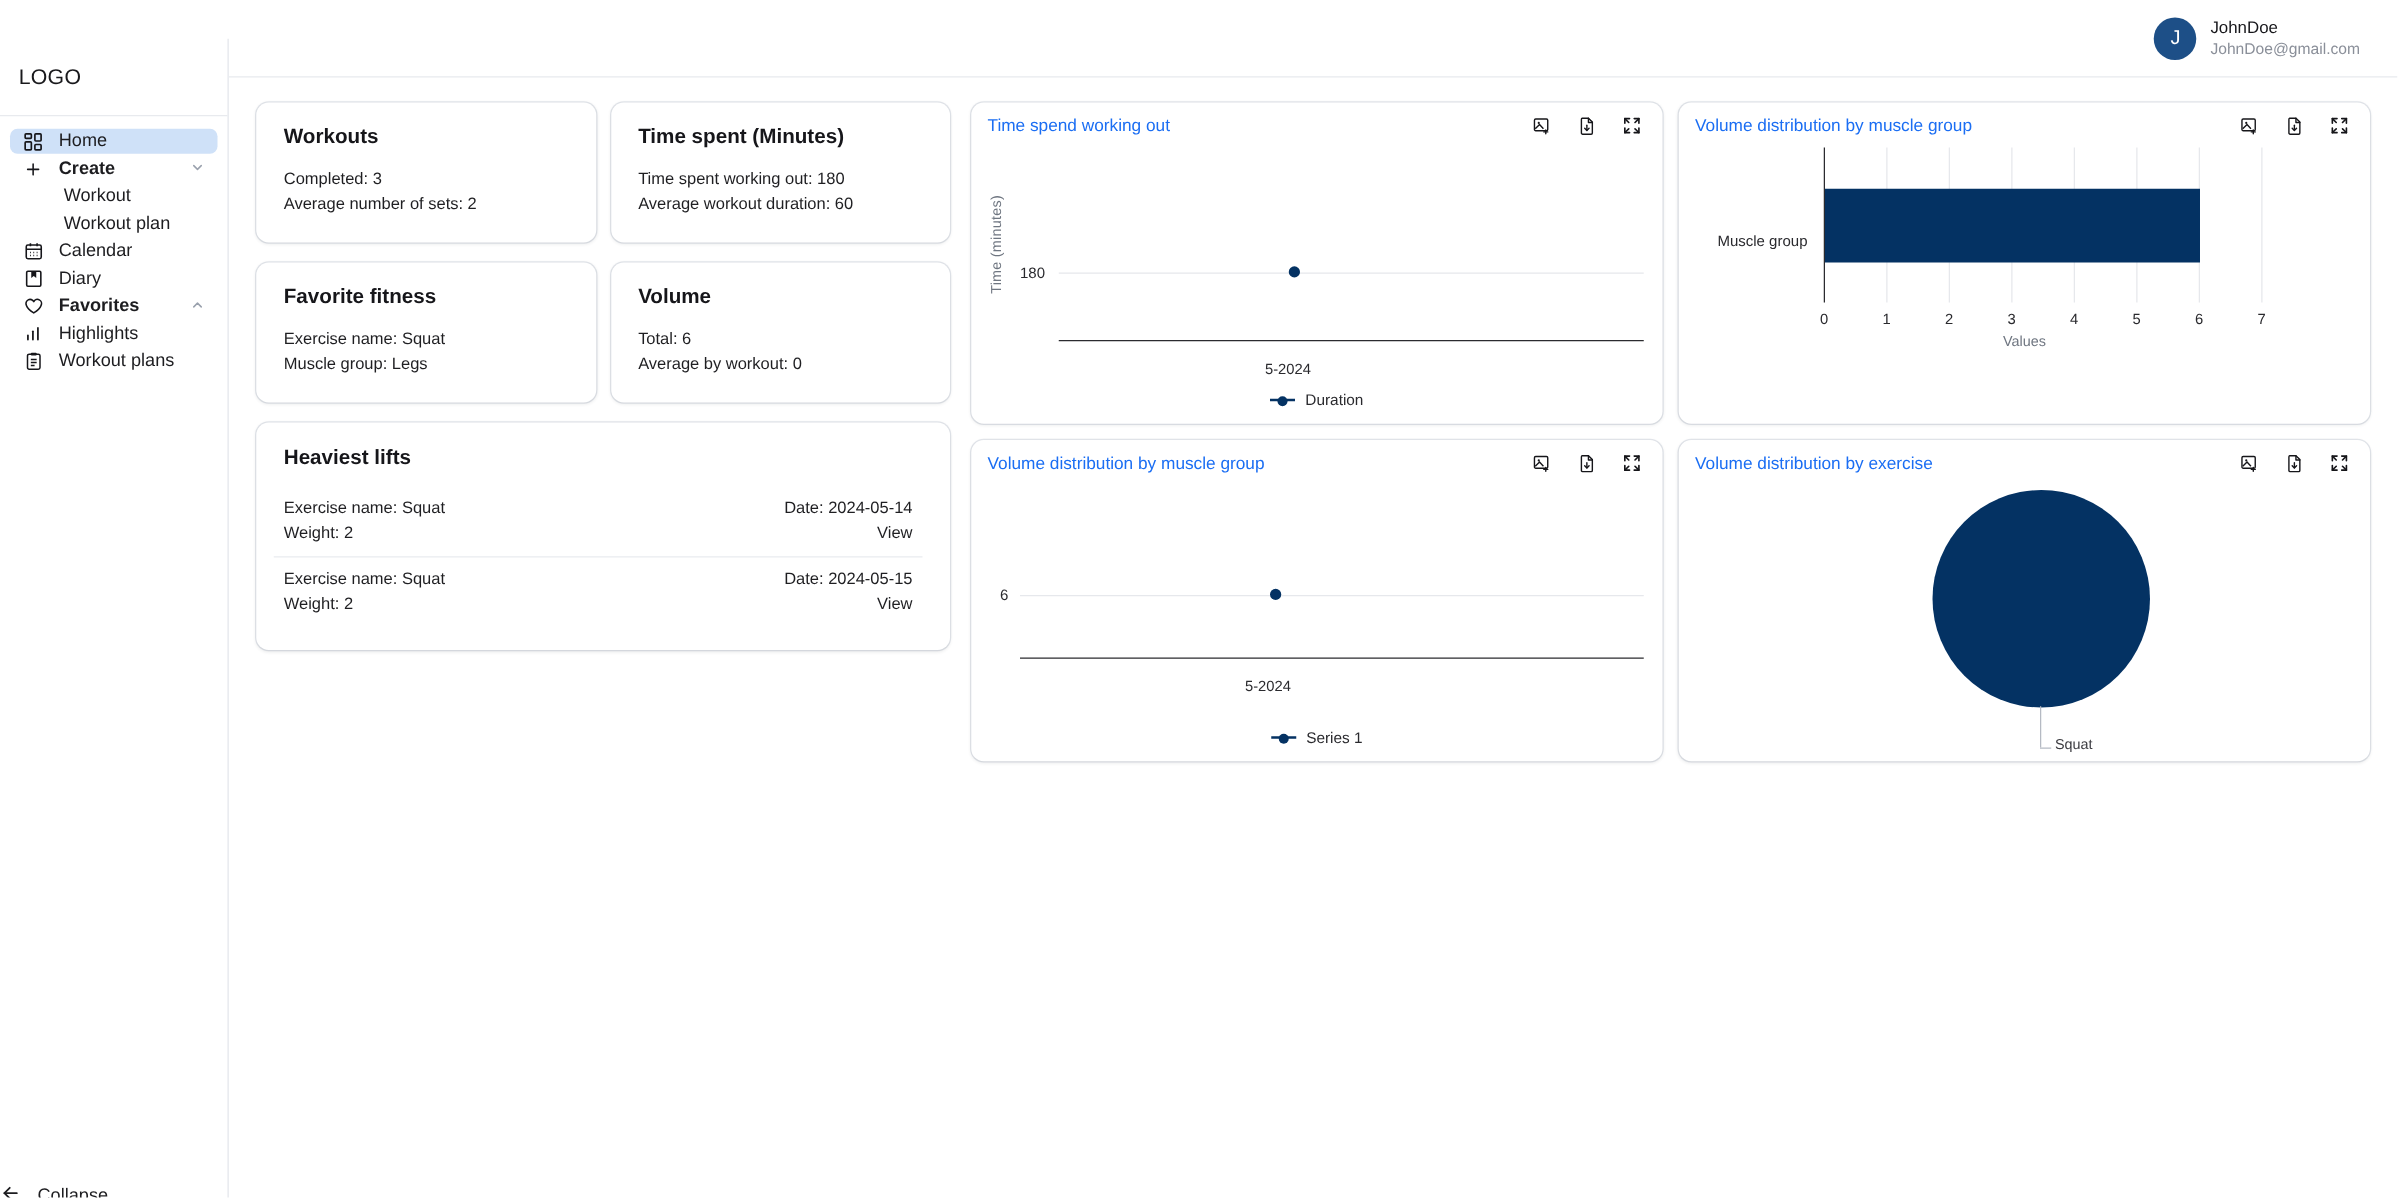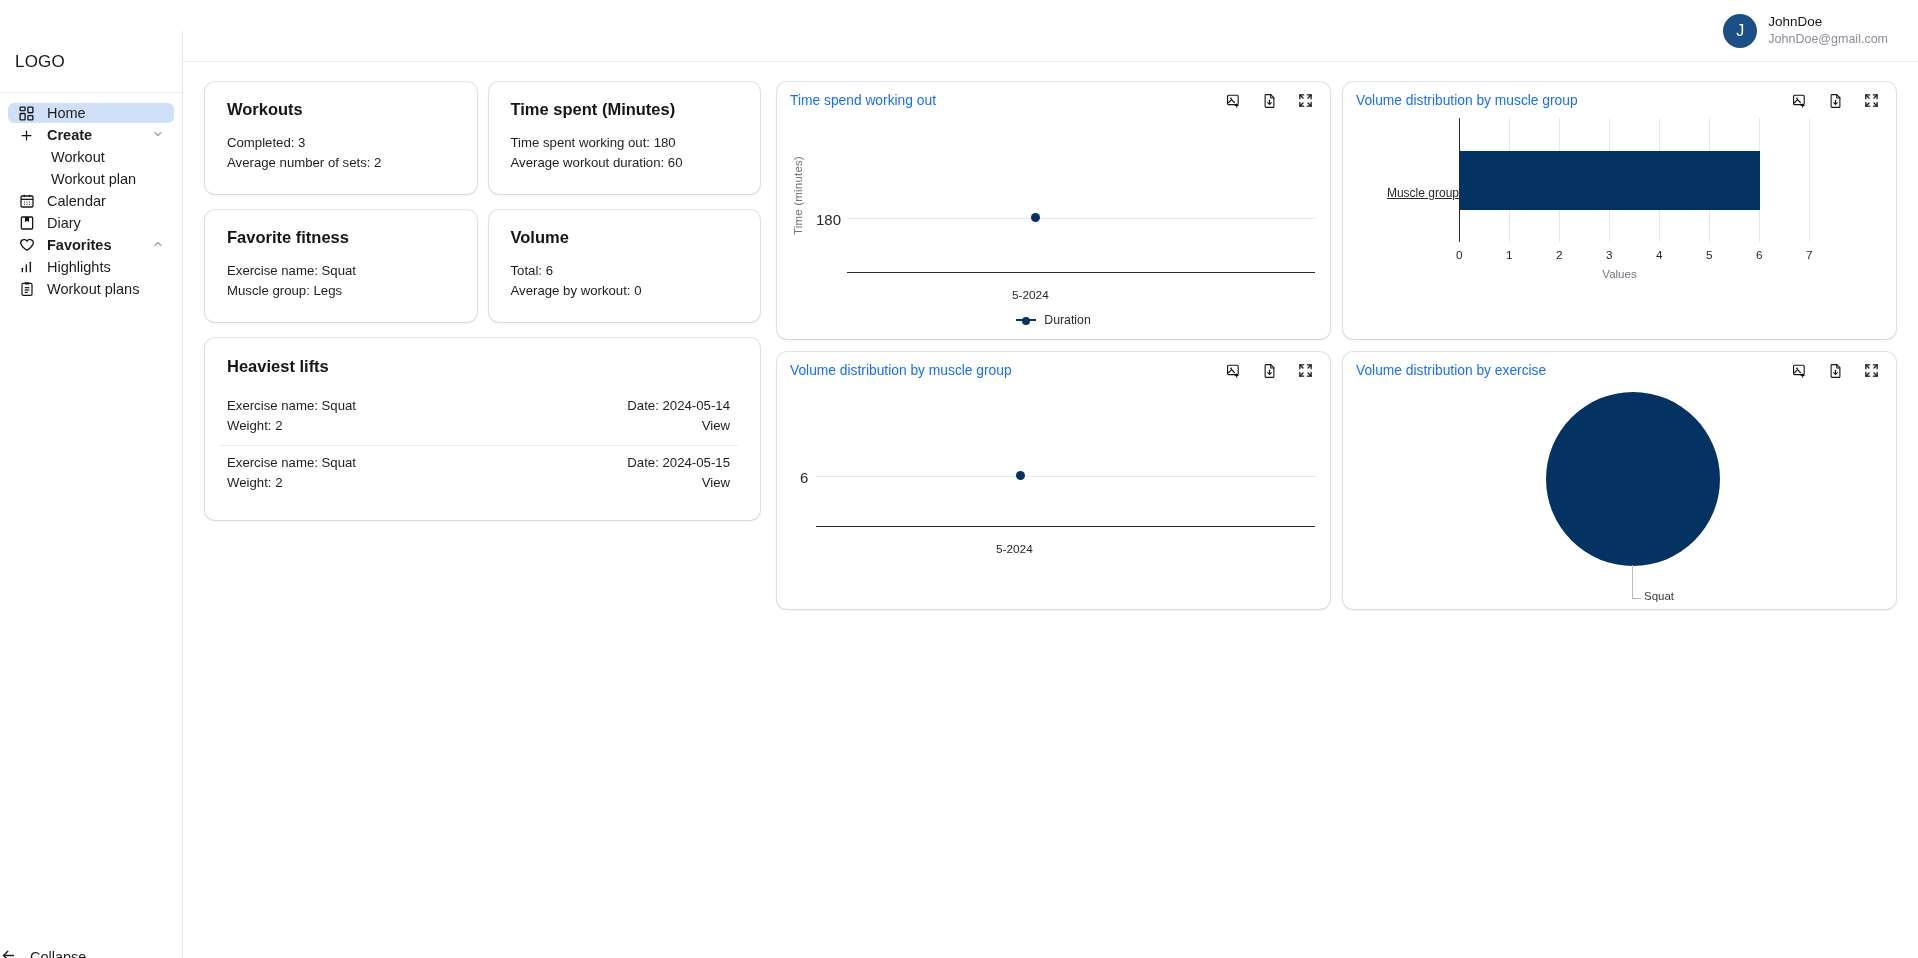--- a/index.html
+++ b/index.html
@@ -107,21 +107,21 @@
   .chart-tools { display: flex; align-items: center; gap: 21px; padding-right: 4px; }
   .tool { width: 15px; height: 15px; cursor: pointer; color: #16161a; display: block; }
   .tool svg { display: block; }
   .chart-body { flex: 1; position: relative; }
 
   
   .ylabel-rot {
     position: absolute; writing-mode: vertical-rl; transform: rotate(180deg);
     font-size: 11.5px; color: #6f7681; letter-spacing: .2px;
   }
-  .ytick { position: absolute; font-size: 15px; color: #2a2a2e; }
+  .ytick { position: absolute; font-size: 12px; color: #2a2a2e; }
   .gridline { position: absolute; height: 1px; background: #e6e8ec; }
   .axisline { position: absolute; height: 1.4px; background: #2b2b2f; }
   .dot { position: absolute; width: 9px; height: 9px; border-radius: 50%; background: #043263; }
   .xtick { position: absolute; font-size: 11.8px; color: #2a2a2e; }
   .legend {
     position: absolute; bottom: 2px; left: 0; width: 100%;
     display: flex; align-items: center; justify-content: center; gap: 8px;
     font-size: 12.3px; color: #2a2a2e;
   }
   .legend-marker-line { position: relative; width: 20px; height: 9px; }
@@ -420,21 +420,21 @@
                   <polyline points="15 21 21 21 21 15"></polyline>
                   <line x1="3" y1="3" x2="8" y2="8"></line>
                   <line x1="21" y1="3" x2="16" y2="8"></line>
                   <line x1="3" y1="21" x2="8" y2="16"></line>
                   <line x1="21" y1="21" x2="16" y2="16"></line>
                 </svg>
               </span>
             </div>
           </div>
           <div class="chart-body">
-            <div class="cat-label" style="left:13px; top:78px; width:90px;text-decoration:underline;">Muscle group</div>
+            <div class="cat-label" style="left:0; top:78px; width:90px;">Muscle group</div>
 
             <div class="vaxis" style="left:103px; top:10px; height:124px;"></div>
             <div class="vgrid" style="left:153px; top:10px; height:124px;"></div>
             <div class="vgrid" style="left:203px; top:10px; height:124px;"></div>
             <div class="vgrid" style="left:253px; top:10px; height:124px;"></div>
             <div class="vgrid" style="left:303px; top:10px; height:124px;"></div>
             <div class="vgrid" style="left:353px; top:10px; height:124px;"></div>
             <div class="vgrid" style="left:403px; top:10px; height:124px;"></div>
             <div class="vgrid" style="left:453px; top:10px; height:124px;"></div>
 
@@ -487,20 +487,24 @@
                 </svg>
               </span>
             </div>
           </div>
           <div class="chart-body">
             <div class="ytick" style="left:10px; top:91px;">6</div>
             <div class="gridline" style="left:26px; top:98px; right:2px;"></div>
             <div class="axisline" style="left:26px; top:148px; right:2px;"></div>
             <div class="dot" style="left:226px; top:93px;"></div>
             <div class="xtick" style="left:206px; top:164px;">5-2024</div>
+            <div class="legend">
+              <span class="legend-marker-line"></span>
+              <span>Series 1</span>
+            </div>
           </div>
         </div>
 
         <div class="card chart-card">
           <div class="chart-head">
             <div class="chart-title">Volume distribution by exercise</div>
             <div class="chart-tools">
               <span class="tool">
                 <svg width="15" height="15" viewBox="0 0 24 24" fill="none" stroke="#16161a" stroke-width="1.8">
                   <rect x="2.5" y="3.5" width="17" height="15" rx="1.6"></rect>

